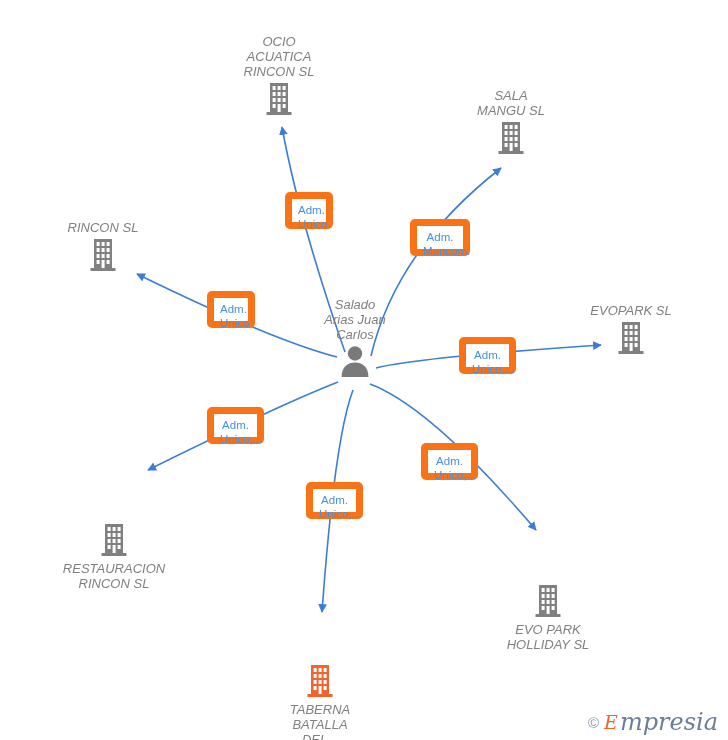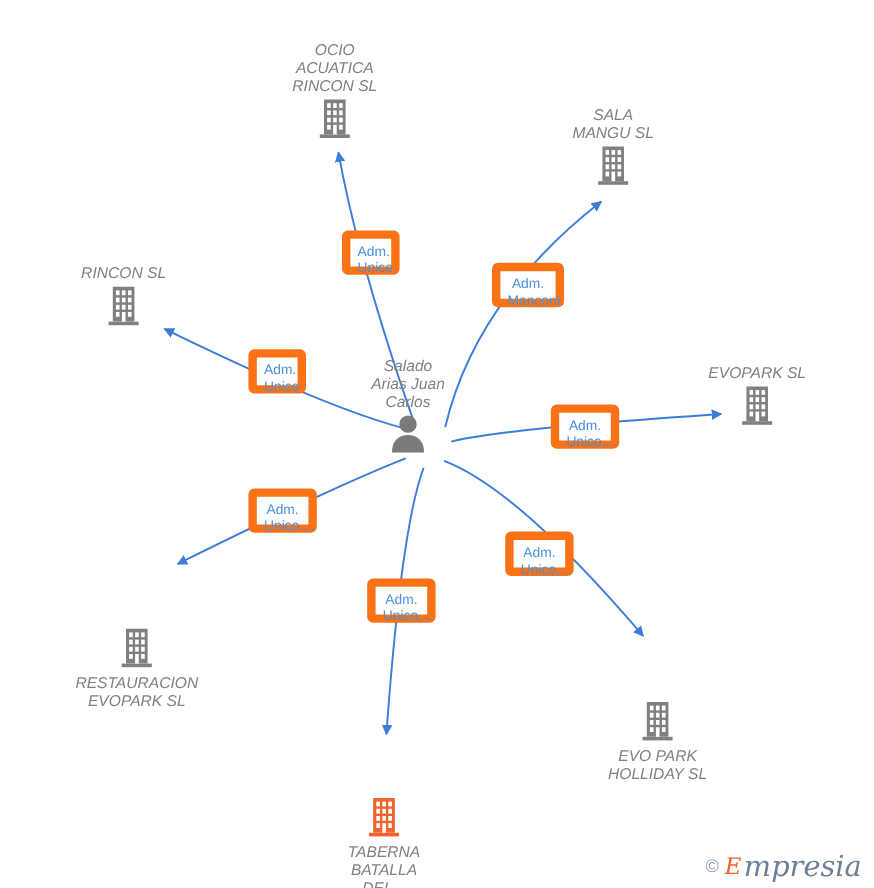--- a/index.html
+++ b/index.html
@@ -112,21 +112,21 @@
         <path d="M 345 352 Q 298.5 218.5 282 127" fill="none" stroke="#3b7dd8" stroke-width="1.6" marker-end="url(#arrow-head)"></path>
         <path d="M 371 356 Q 396 250 501 168" fill="none" stroke="#3b7dd8" stroke-width="1.6" marker-end="url(#arrow-head)"></path>
         <path d="M 337 357 Q 273 340.5 137 274" fill="none" stroke="#3b7dd8" stroke-width="1.6" marker-end="url(#arrow-head)"></path>
         <path d="M 376 368 Q 415.5 357.5 601 345" fill="none" stroke="#3b7dd8" stroke-width="1.6" marker-end="url(#arrow-head)"></path>
         <path d="M 338 382 Q 277 406 148 470" fill="none" stroke="#3b7dd8" stroke-width="1.6" marker-end="url(#arrow-head)"></path>
         <path d="M 353 390 Q 334.5 439 322 612" fill="none" stroke="#3b7dd8" stroke-width="1.6" marker-end="url(#arrow-head)"></path>
         <path d="M 370 384 Q 431 407 536 530" fill="none" stroke="#3b7dd8" stroke-width="1.6" marker-end="url(#arrow-head)"></path>
       </g>
   </svg>
 
-  <div class="node label-above" id="node-person-center" style="left: 340px; top: 297px;">
+  <div class="node label-above" id="node-person-center" style="left: 355px; top: 297px;">
     <div class="node-label">Salado
 Arias Juan
 Carlos</div>
     <svg class="node-icon" width="34" height="34" viewBox="0 0 34 34" xmlns="http://www.w3.org/2000/svg">
       <circle cx="17" cy="9.5" r="7.2" fill="#7a7a7a"></circle>
       <path d="M3.6 33 C3.6 23.2 9.6 18.6 17 18.6 C24.4 18.6 30.4 23.2 30.4 33 Z" fill="#7a7a7a"></path>
     </svg>
   </div>
 
   <div id="node-layer">
@@ -220,21 +220,21 @@
           <rect x="13.6" y="11" width="3.0" height="4.0" fill="#ffffff"></rect>
           <rect x="18.6" y="11" width="3.0" height="4.0" fill="#ffffff"></rect>
           <rect x="8.6" y="17" width="3.0" height="4.0" fill="#ffffff"></rect>
           <rect x="13.6" y="17" width="3.0" height="4.0" fill="#ffffff"></rect>
           <rect x="18.6" y="17" width="3.0" height="4.0" fill="#ffffff"></rect>
           <rect x="8.6" y="23" width="3.0" height="4.0" fill="#ffffff"></rect>
           <rect x="13.6" y="23" width="3.0" height="8.0" fill="#ffffff"></rect>
           <rect x="18.6" y="23" width="3.0" height="4.0" fill="#ffffff"></rect>
         </svg>
         <div class="node-label">RESTAURACION
-EVOPARK SL</div>
+RINCON SL</div>
       </div>
       <div class="node label-below" style="left: 548px; top: 583px;">
         <svg width="30" height="36" viewBox="0 0 30 36" class="node-icon">
           <path d="M6 2 H24 V31 H6 Z" fill="#808080"></path>
           <rect x="2.5" y="31" width="25" height="3" fill="#808080"></rect>
           <rect x="8.6" y="5" width="3.0" height="4.0" fill="#ffffff"></rect>
           <rect x="13.6" y="5" width="3.0" height="4.0" fill="#ffffff"></rect>
           <rect x="18.6" y="5" width="3.0" height="4.0" fill="#ffffff"></rect>
           <rect x="8.6" y="11" width="3.0" height="4.0" fill="#ffffff"></rect>
           <rect x="13.6" y="11" width="3.0" height="4.0" fill="#ffffff"></rect>

